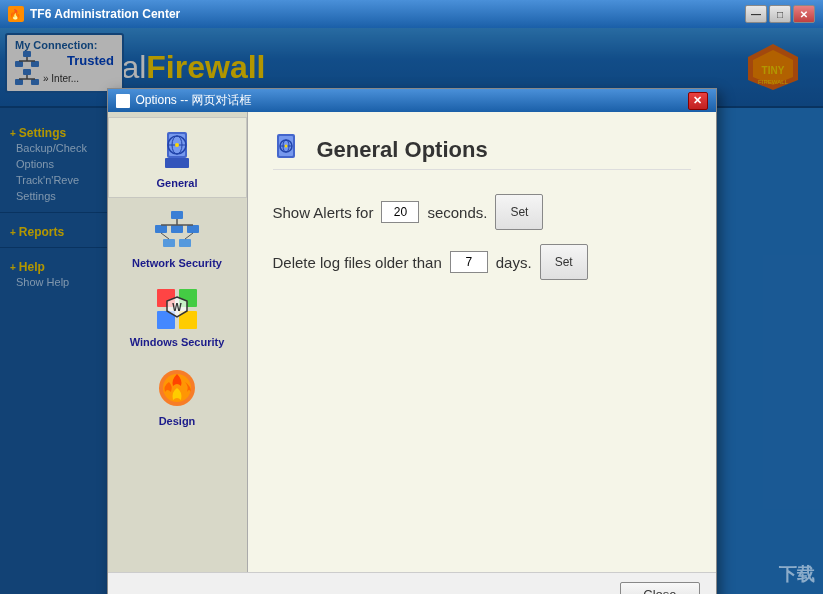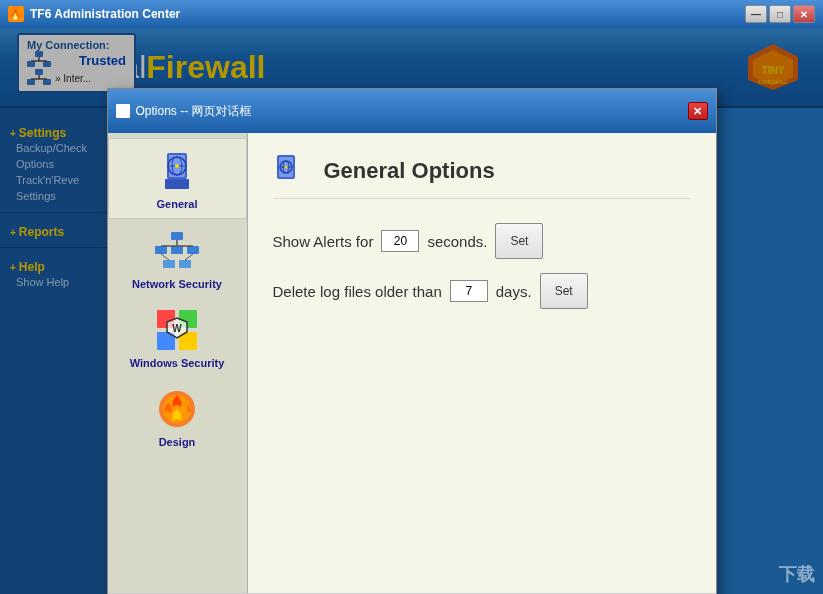--- a/index.html
+++ b/index.html
@@ -116,21 +116,21 @@
       font-size: 11px;
       padding: 2px 6px;
       cursor: pointer;
     }
     .sidebar-divider { height: 1px; background: #0d4a8a; margin: 4px 0; }
     .plus-icon { color: #ffd700; font-size: 10px; }
 
     
     .my-connection {
       position: absolute;
-      left: 17px;
+      left: 5px;
       top: 5px;
       background: white;
       border: 2px solid #1a5fa8;
       border-radius: 3px;
       padding: 4px 8px;
       font-size: 11px;
     }
     .my-connection-title {
       font-weight: bold;
       color: #1a5fa8;
@@ -157,21 +157,21 @@
 
     
     .dialog {
       width: 610px;
       background: #f0f0f0;
       border: 1px solid #888;
       box-shadow: 4px 4px 12px rgba(0,0,0,0.4);
     }
     .dialog-titlebar {
       background: linear-gradient(180deg, #4a90d9 0%, #1a5fa8 100%);
-      height: 44px;
+      height: 23px;
       display: flex;
       align-items: center;
       padding: 0 8px;
       color: white;
       font-size: 12px;
     }
     .dialog-titlebar-icon {
       width: 14px;
       height: 14px;
       margin-right: 6px;
@@ -241,23 +241,23 @@
     
     .dialog-content {
       flex: 1;
       background: #f5f5e8;
       padding: 20px 25px;
     }
 
     .content-header {
       display: flex;
       align-items: center;
-      gap: 19px;
+      gap: 12px;
       margin-bottom: 24px;
-      padding-bottom: 10px;
+      padding-bottom: 2px;
       border-bottom: 1px solid #ddd;
     }
     .content-title {
       font-size: 22px;
       font-weight: bold;
       color: #333;
     }
 
     .form-row {
       display: flex;

